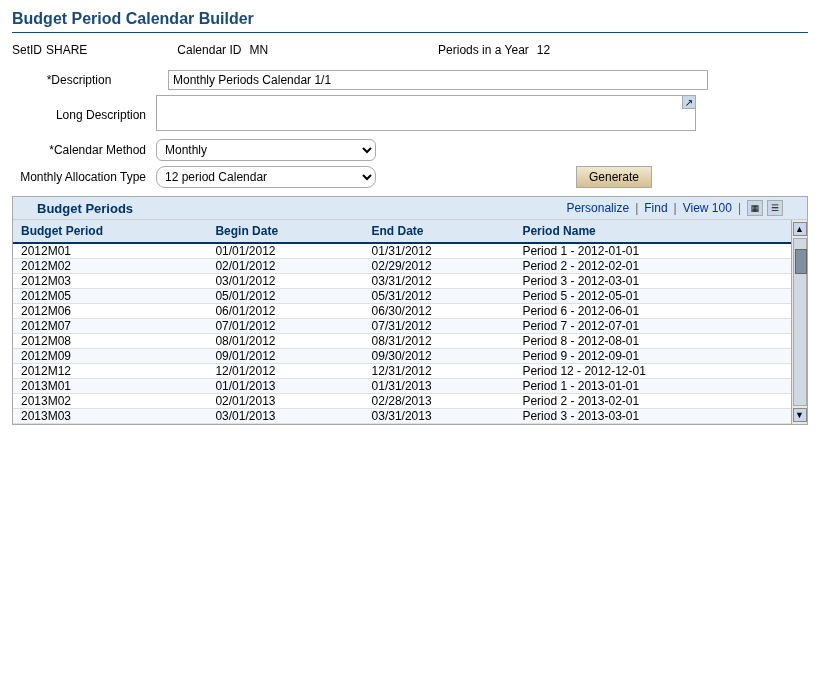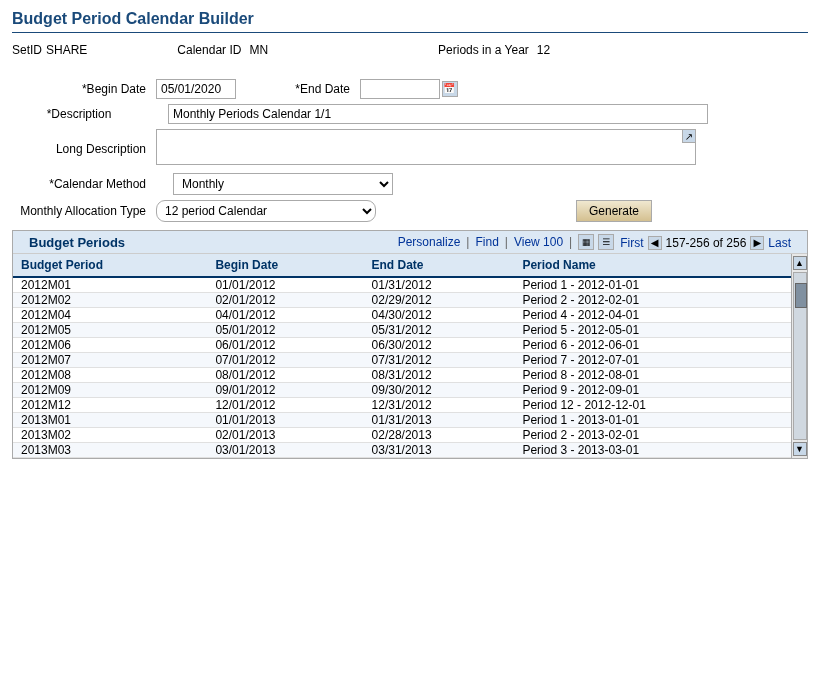--- a/index.html
+++ b/index.html
@@ -100,21 +100,21 @@
       background: linear-gradient(to bottom, #f0e8d0, #d4c090);
       border: 1px solid #aaa;
       padding: 3px 12px;
       font-size: 12px;
       cursor: pointer;
       font-weight: normal;
     }
     
     .meta-row {
       display: flex;
-      margin-bottom: 22px;
+      margin-bottom: 13px;
     }
     .meta-group {
       display: flex;
       align-items: center;
       margin-right: 30px;
     }
     .meta-label {
       font-weight: normal;
       padding-right: 4px;
     }
@@ -173,21 +173,21 @@
       background: #c8d8e8;
       border: 1px solid #aaa;
       text-align: center;
       line-height: 12px;
       font-size: 10px;
       cursor: pointer;
     }
     
     .bp-top-bar {
       background: #dce8f4;
-      padding: 3px 16px;
+      padding: 3px 24px;
       display: flex;
       align-items: center;
       justify-content: space-between;
       border-bottom: 1px solid #ccc;
     }
     table.data-table {
       width: 100%;
       border-collapse: collapse;
     }
     table.data-table thead tr th {
@@ -271,44 +271,37 @@
       <div class="meta-group" style="margin-left:60px;">
         <span class="meta-label">Calendar ID</span>
         <span class="meta-value" style="margin-left:4px;">MN</span>
       </div>
       <div class="meta-group" style="margin-left:140px;">
         <span class="meta-label">Periods in a Year</span>
         <span class="meta-value" style="margin-left:4px;">12</span>
       </div>
     </div>
 
-    <div class="form-row">
-      <span class="form-label" style="width:140px; text-align:right;">*Begin Date</span>
-      <input type="text" class="form-input form-input-date" value="05/01/2020" style="margin-left: 4px;">
-      <span class="form-label" style="width:80px; text-align:right; margin-left:40px;">*End Date</span>
-      <input type="text" class="form-input form-input-date" value="" style="margin-left: 4px;">
-      <span class="calendar-icon">📅</span>
-    </div>
 
     <div class="form-row">
       <span class="form-label" style="width:140px; text-align:center;">*Description</span>
       <input type="text" class="form-input form-input-wide" value="Monthly Periods Calendar 1/1" style="margin-left: 16px;">
     </div>
 
     <div class="form-row">
       <span class="form-label" style="width:140px; text-align:right;">Long Description</span>
       <div class="textarea-wrapper" style="margin-left:4px;">
         <textarea class="textarea-field" style=""></textarea>
         <div class="textarea-expand-btn">↗</div>
       </div>
     </div>
 
     <div class="form-row">
       <span class="form-label" style="width:140px; text-align:right;">*Calendar Method</span>
-      <select class="select-field select-narrow" style="margin-left:21px;">
+      <select class="select-field select-narrow" style="margin-left:4px;border-radius:6px;">
         <option>Monthly</option>
         <option>Weekly</option>
         <option>Daily</option>
       </select>
     </div>
 
     <div class="form-row">
       <span class="form-label" style="width:140px; text-align:right;">Monthly Allocation Type</span>
       <select class="select-field select-wide" style="margin-left:4px;border-radius:9px;">
         <option>12 period Calendar</option>
@@ -328,27 +321,20 @@
       <div style="display:flex; align-items:flex-end; gap:6px;">
         <div class="bp-toolbar">
           <a>Personalize</a>
           <span class="sep">|</span>
           <a>Find</a>
           <span class="sep">|</span>
           <a>View 100</a>
           <span class="sep">|</span>
           <div class="bp-icon-btn">▦</div>
           <div class="bp-icon-btn">☰</div>
-        </div>
-        <div class="bp-nav">
-          <a>First</a>
-          <div class="nav-arrow">◀</div>
-          <span>157-256 of 256</span>
-          <div class="nav-arrow">▶</div>
-          <a>Last</a>
         </div>
       </div>
     </div>
 
     <div class="table-wrapper">
       <div class="table-main">
         <table class="data-table">
           <thead>
             <tr>
               <th>Budget Period</th>
@@ -364,24 +350,24 @@
                 <td>01/31/2012</td>
                 <td>Period 1 - 2012-01-01</td>
               </tr>
               <tr>
                 <td>2012M02</td>
                 <td>02/01/2012</td>
                 <td>02/29/2012</td>
                 <td>Period 2 - 2012-02-01</td>
               </tr>
               <tr>
-                <td>2012M04</td>
-                <td>04/01/2012</td>
-                <td>04/30/2012</td>
-                <td>Period 4 - 2012-04-01</td>
+                <td>2012M03</td>
+                <td>03/01/2012</td>
+                <td>03/31/2012</td>
+                <td>Period 3 - 2012-03-01</td>
               </tr>
               <tr>
                 <td>2012M05</td>
                 <td>05/01/2012</td>
                 <td>05/31/2012</td>
                 <td>Period 5 - 2012-05-01</td>
               </tr>
               <tr>
                 <td>2012M06</td>
                 <td>06/01/2012</td>

